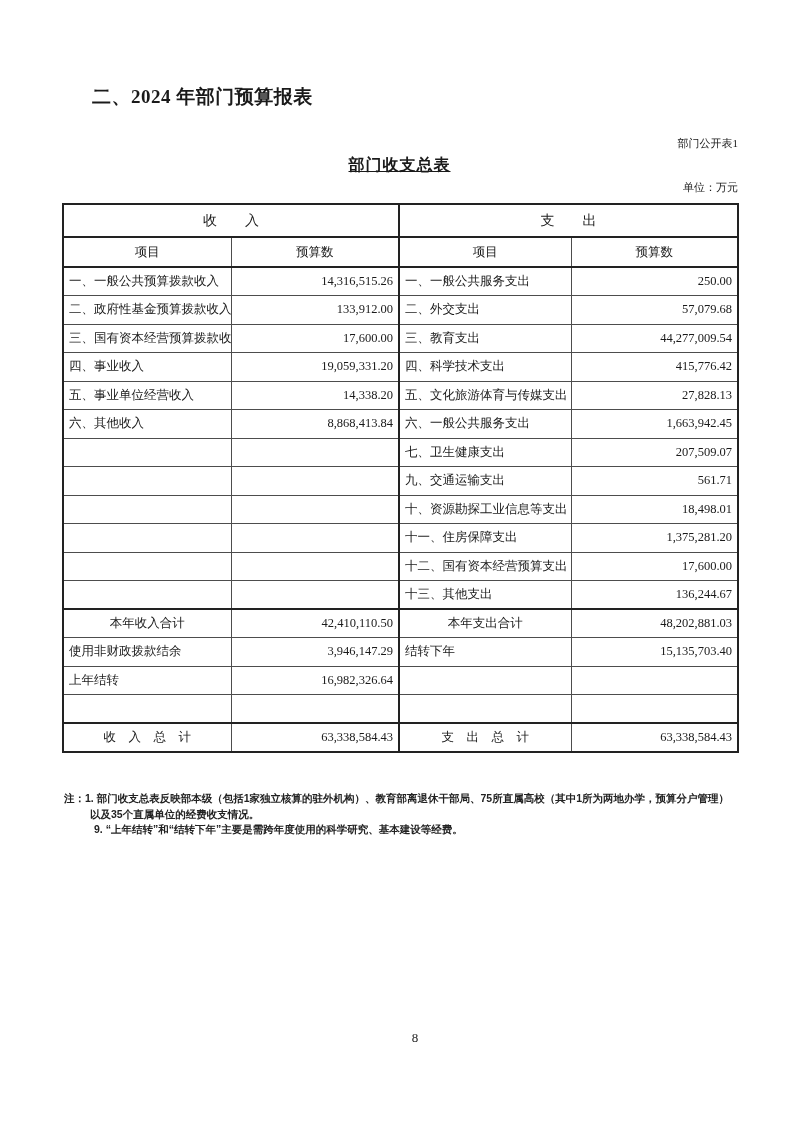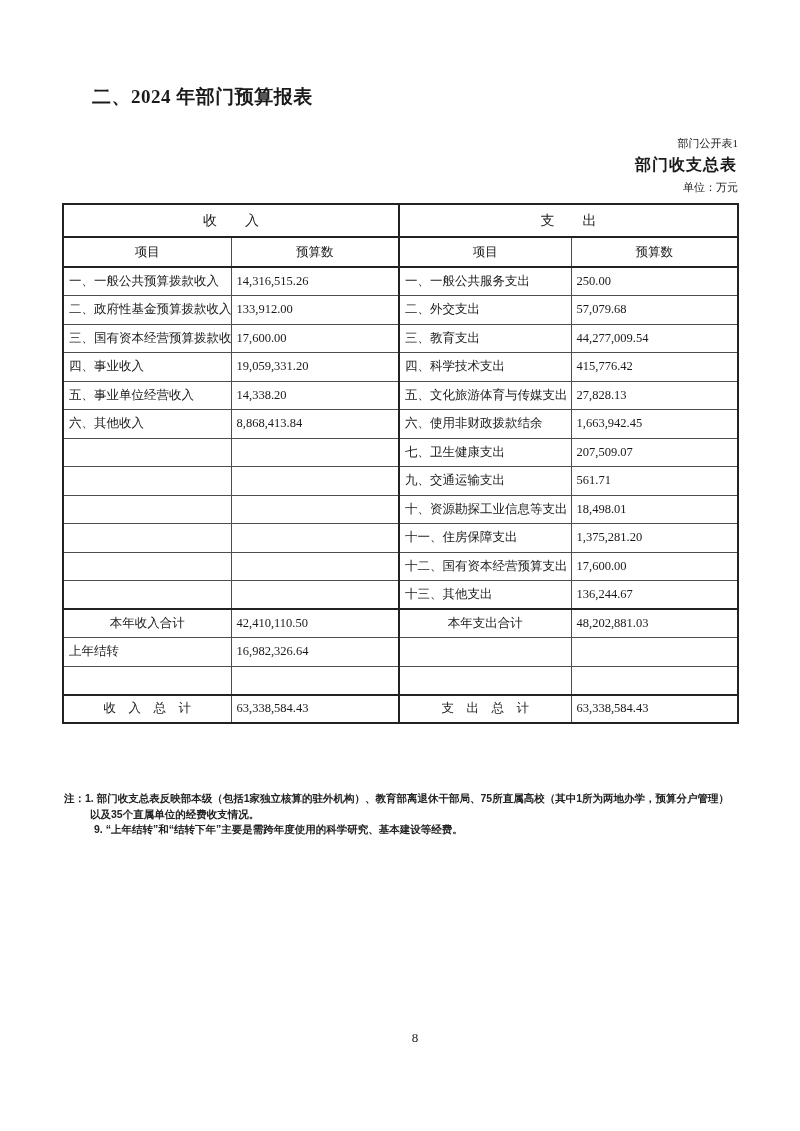--- a/index.html
+++ b/index.html
@@ -26,25 +26,26 @@
     position: absolute;
     right: 62px;
     top: 136px;
     font-size: 11px;
   }
   .table-title {
     position: absolute;
     left: 62px;
     top: 155px;
     width: 675px;
-    text-align: right;
+    text-align: center;
     font-size: 16px;
     font-weight: bold;
     font-family: "Liberation Sans", sans-serif;
     letter-spacing: 1px;
+    text-decoration: underline;
   }
   .unit-label {
     position: absolute;
     right: 62px;
     top: 180px;
     font-size: 11px;
   }
   table.budget-table {
     position: absolute;
     left: 62px;
@@ -71,21 +72,21 @@
     border-bottom: 2px solid #222222;
     margin-left: 20px;
   }
   tr.hrow2 th {
     height: 30px;
     text-align: center;
     border-bottom: 2px solid #222222;
   }
   tbody td { height: 28.5px; }
   td.item  { text-align: left; }
-  td.value { text-align: left; }
+  td.value { text-align: right; }
   td.center { text-align: center; }
   tr.total-row td { border-top: 2px solid #222222; }
   .notes {
     position: absolute;
     left: 64px;
     top: 791px;
     width: 678px;
     font-family: "Liberation Sans", sans-serif;
     font-size: 10.5px;
     font-weight: 600;
@@ -163,21 +164,21 @@
         </tr>
         <tr>
           <td class="item">五、事业单位经营收入</td>
           <td class="value">14,338.20</td>
           <td class="item mid">五、文化旅游体育与传媒支出</td>
           <td class="value">27,828.13</td>
         </tr>
         <tr>
           <td class="item">六、其他收入</td>
           <td class="value">8,868,413.84</td>
-          <td class="item mid">六、使用非财政拨款结余</td>
+          <td class="item mid">六、一般公共服务支出</td>
           <td class="value">1,663,942.45</td>
         </tr>
         <tr>
           <td class="item"></td>
           <td class="value"></td>
           <td class="item mid">七、卫生健康支出</td>
           <td class="value">207,509.07</td>
         </tr>
         <tr>
           <td class="item"></td>
@@ -209,20 +210,26 @@
           <td class="item mid">十三、其他支出</td>
           <td class="value">136,244.67</td>
         </tr>
         <tr class="total-row">
           <td class="item center">本年收入合计</td>
           <td class="value">42,410,110.50</td>
           <td class="item mid center">本年支出合计</td>
           <td class="value">48,202,881.03</td>
         </tr>
         <tr>
+          <td class="item">使用非财政拨款结余</td>
+          <td class="value">3,946,147.29</td>
+          <td class="item mid">结转下年</td>
+          <td class="value">15,135,703.40</td>
+        </tr>
+        <tr>
           <td class="item">上年结转</td>
           <td class="value">16,982,326.64</td>
           <td class="item mid"></td>
           <td class="value"></td>
         </tr>
         <tr>
           <td class="item"></td>
           <td class="value"></td>
           <td class="item mid"></td>
           <td class="value"></td>

